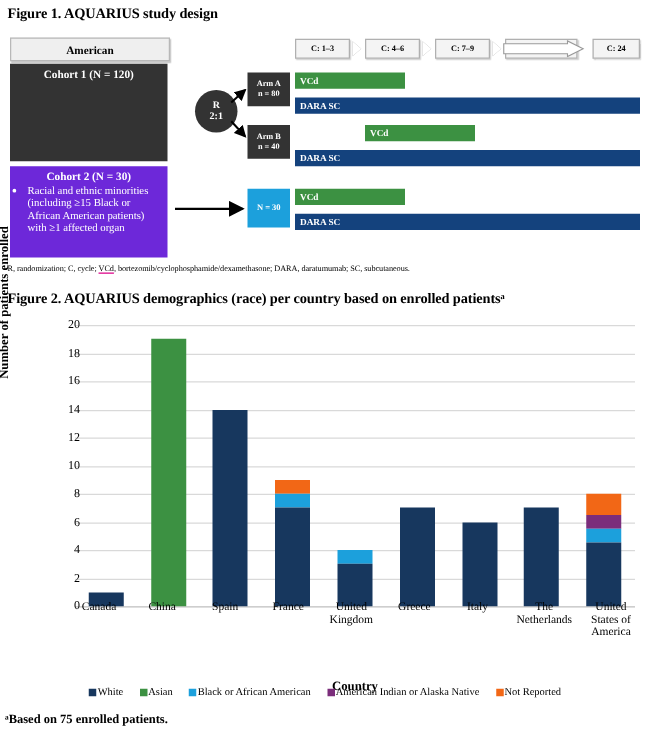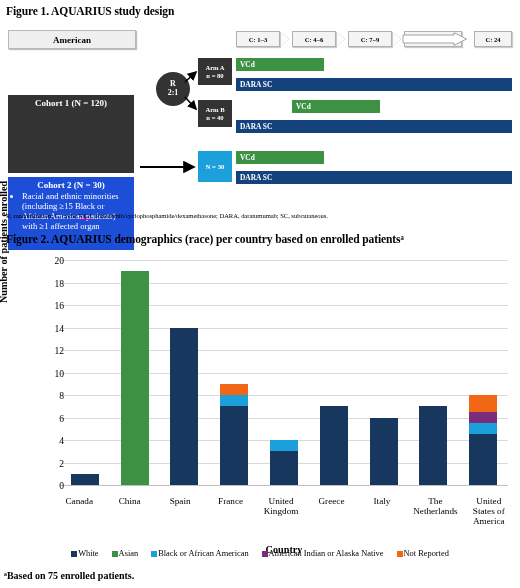--- a/index.html
+++ b/index.html
@@ -44,24 +44,23 @@
     display:flex;align-items:center;justify-content:center;
     font-weight:bold;font-size:9px;
   }
 
   .cohort{
     position:absolute;left:4px;
     width:126px;
     color:#fff;
     padding:3px 2px 3px 2px;
     box-sizing:border-box;
-    margin-top:44px;
   }
   .cohort1{ top:25px; height:78px; background:#333333; }
-  .cohort2{ top:107px; height:73px; background:#1d4ed8; }
+  .cohort2{ top:107px; height:73px; background:#6d28d9; }
   .cohort .c-head{
     text-align:center;font-weight:bold;font-size:9px;
     margin-bottom:1px;
   }
   .cohort ul{
     margin:0;padding-left:12px;
     font-size:8.6px;line-height:1.17;
   }
   .cohort li{ margin-bottom:0px; }
 
@@ -169,21 +168,21 @@
     position:absolute;left:0;top:0;width:100%;height:225px;
     display:flex;align-items:flex-end;
   }
   .bcol{
     flex:1 1 0;display:flex;flex-direction:column;
     align-items:center;justify-content:flex-end;height:100%;
   }
   .stack{ width:28px;display:flex;flex-direction:column-reverse; }
   .seg{ width:100%; }
   .xticks{
-    position:absolute;left:56px;top:244px;width:448px;
+    position:absolute;left:56px;top:228px;width:448px;
     display:flex;
     gap:12px;
   }
   .xticks > div{ flex:1 1 0;text-align:center;font-size:9.2px;line-height:1.1; }
 
   .legend{
     position:absolute;left:4px;top:549px;width:512px;
     display:flex;justify-content:center;align-items:center;
     gap:13px;font-size:8.4px;
   }

